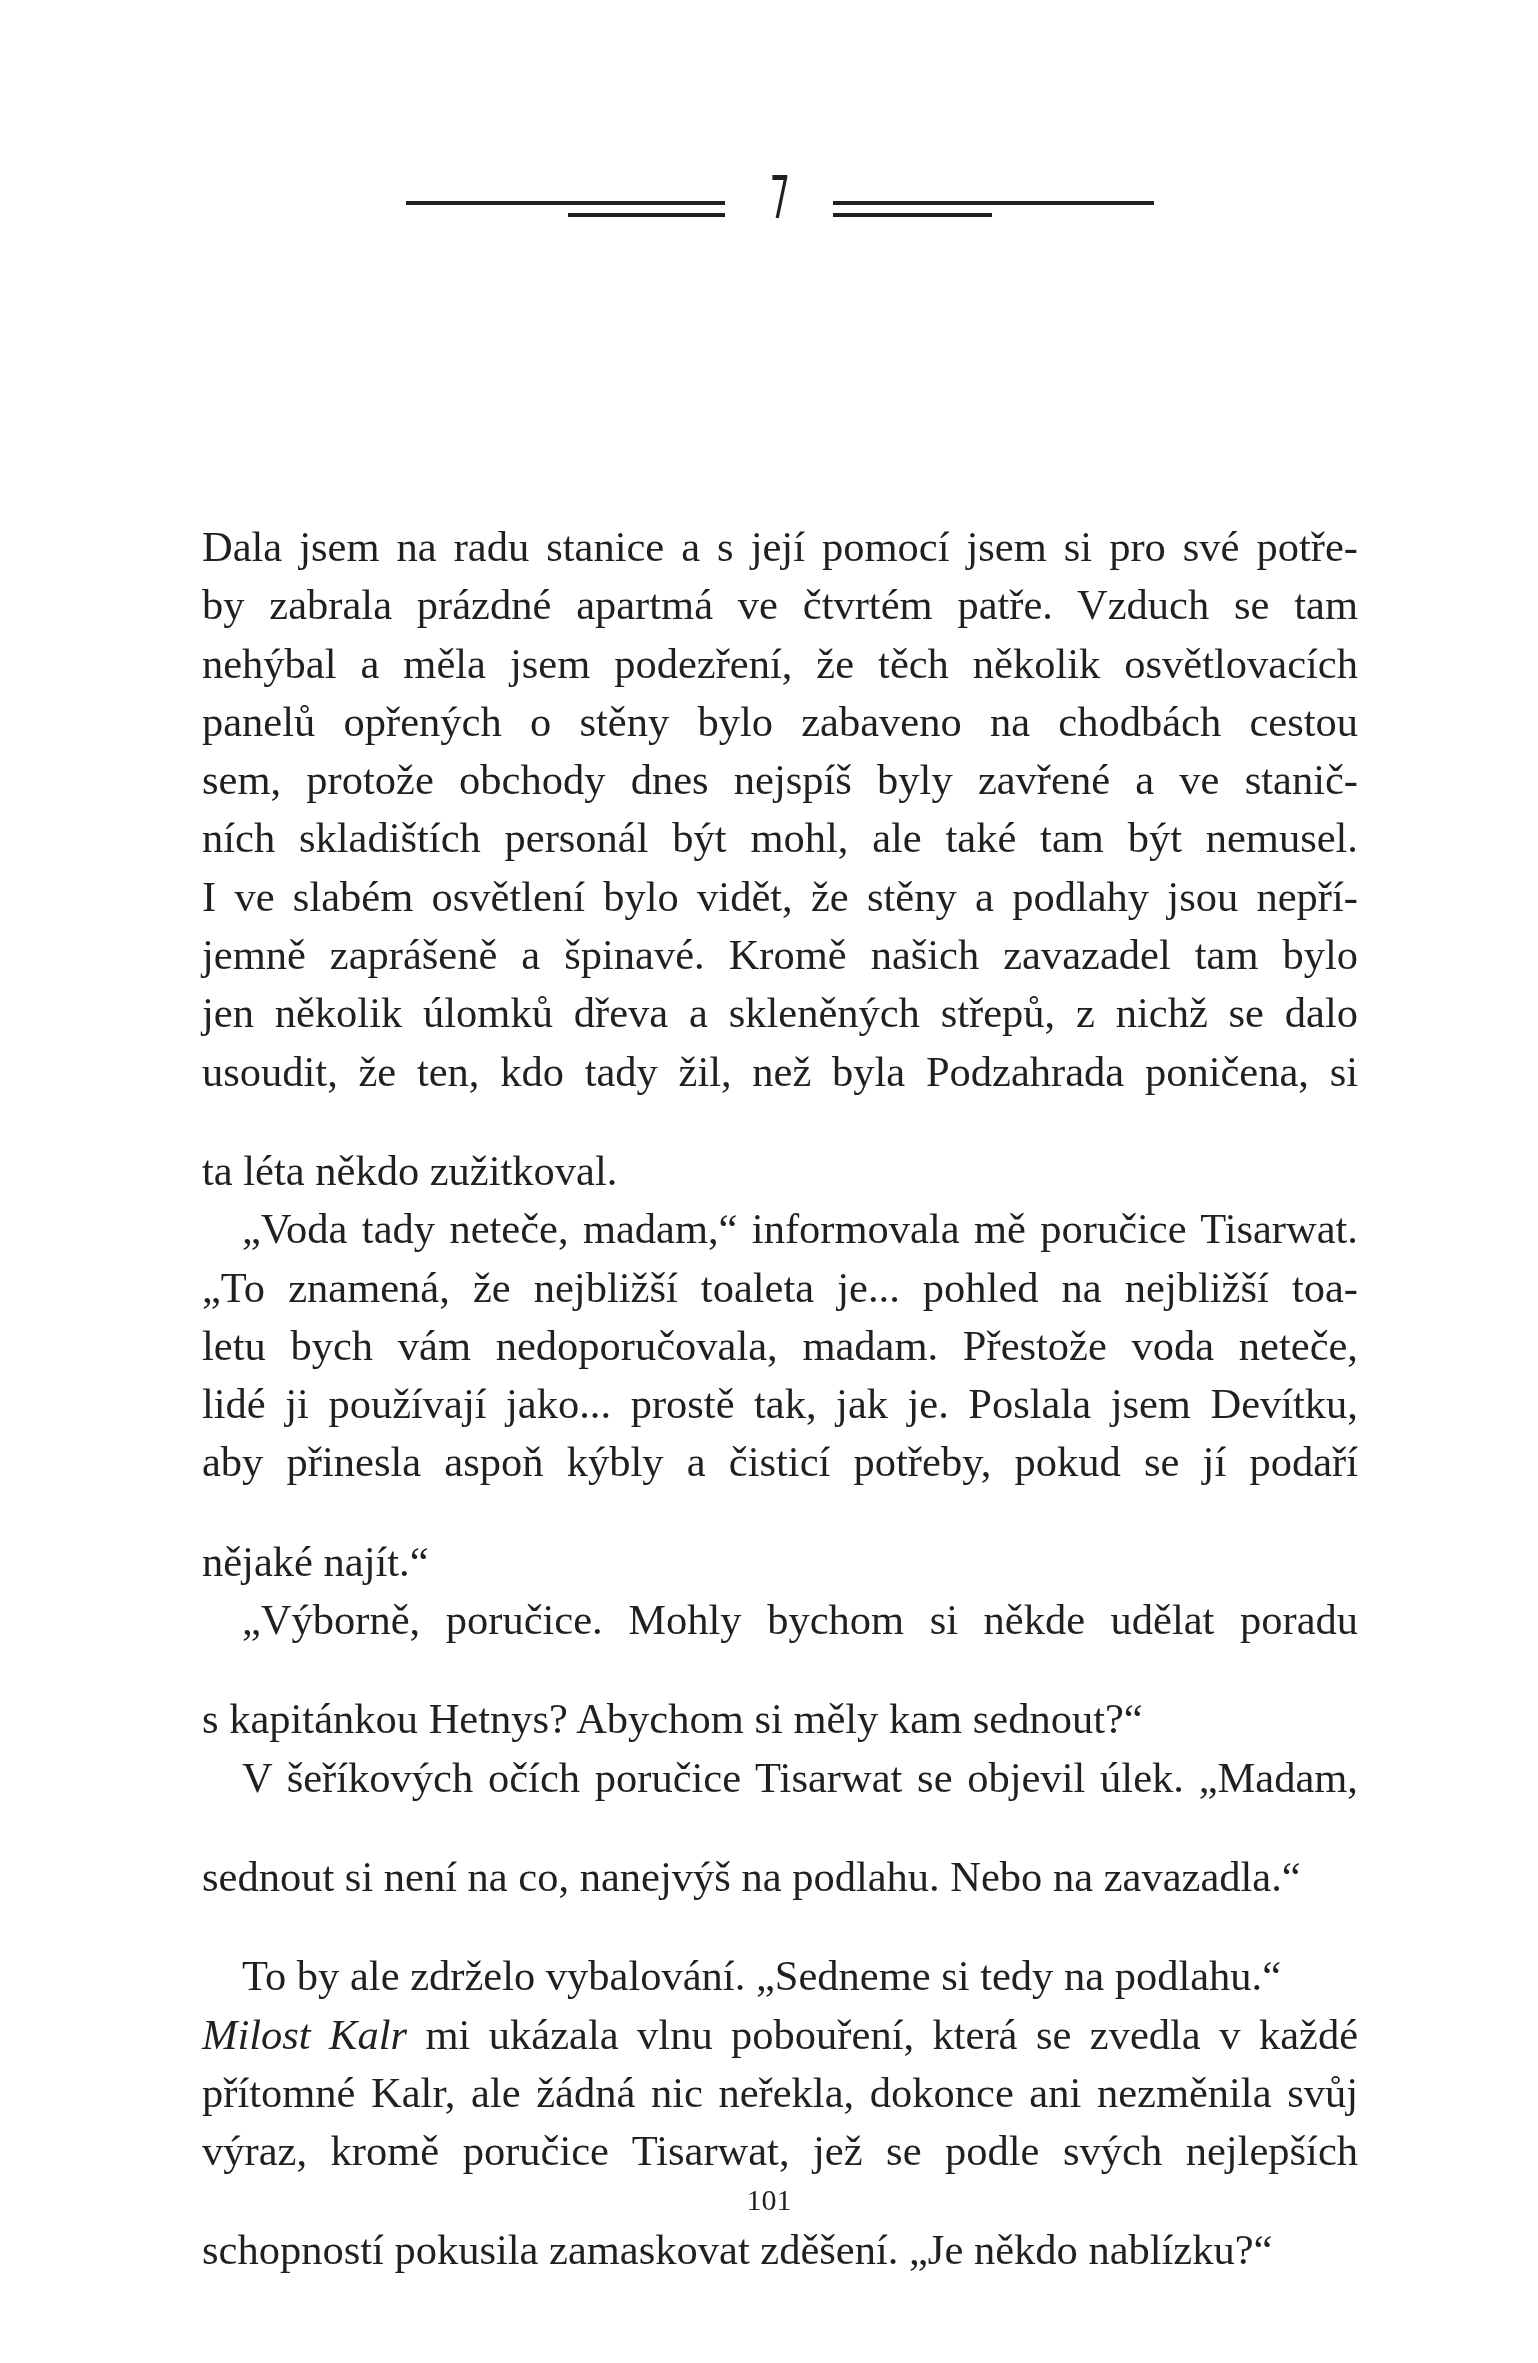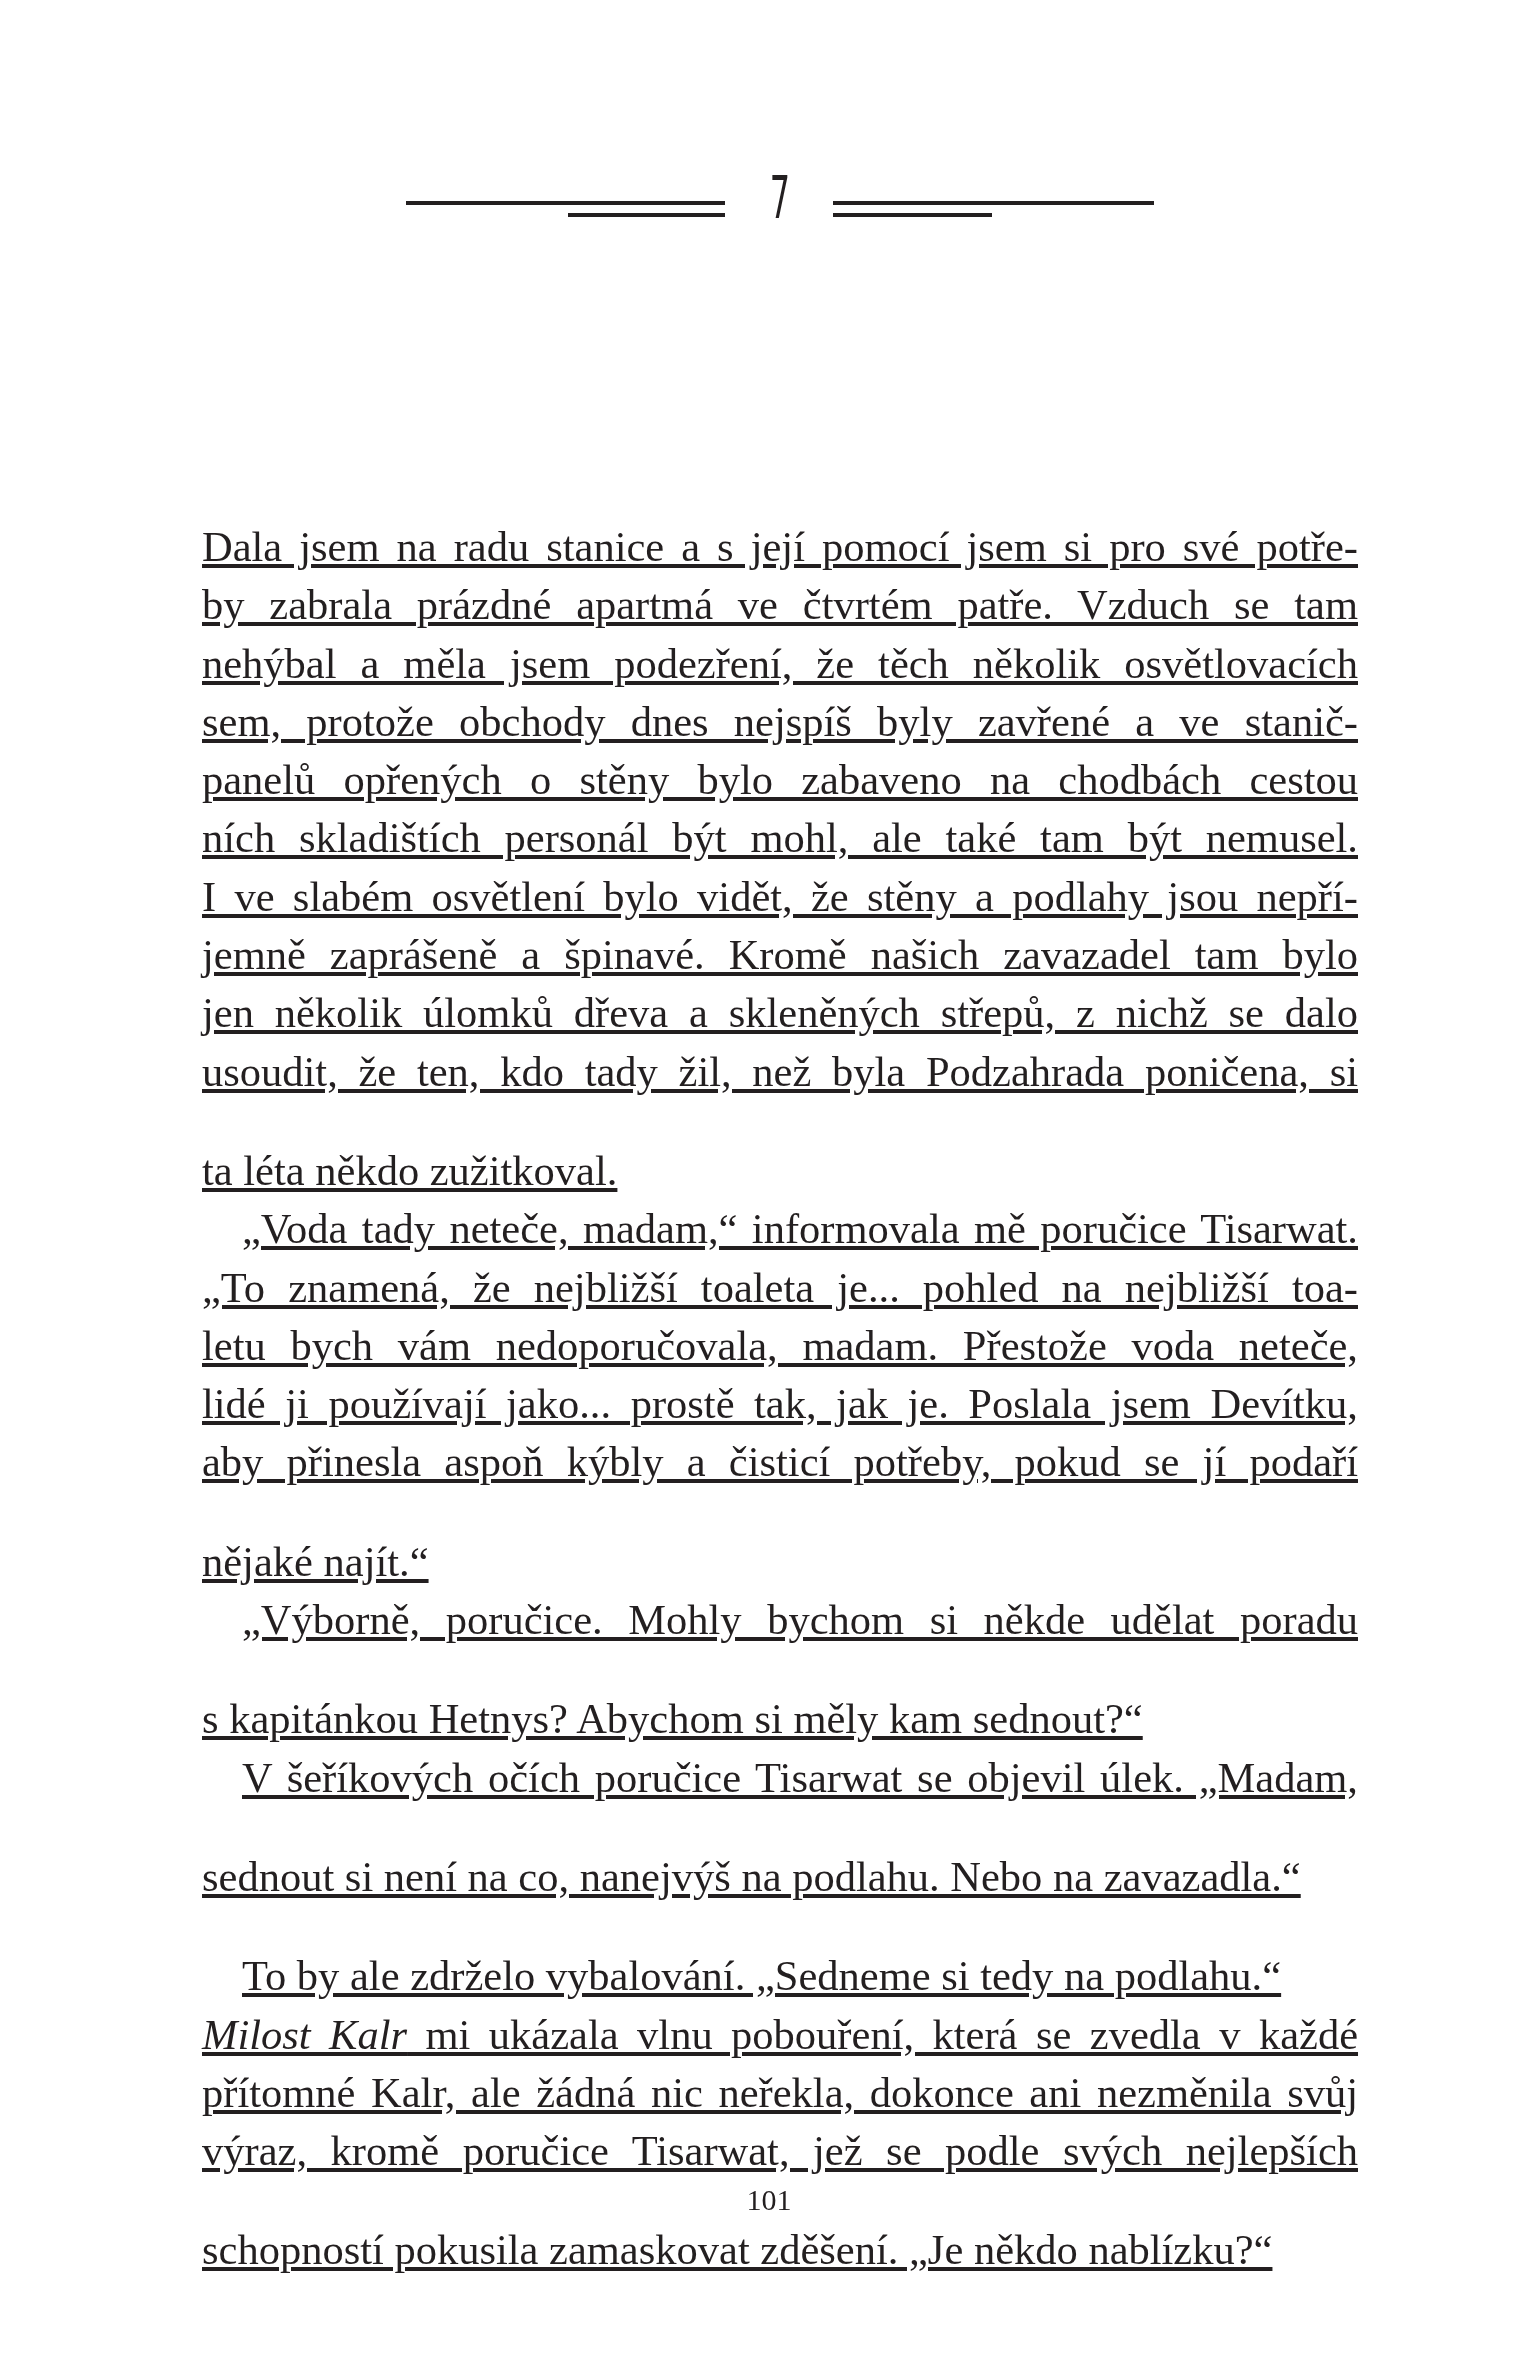--- a/index.html
+++ b/index.html
@@ -41,21 +41,20 @@
     font-size: 42.5px;
     line-height: 58.3px;
   }
   .line {
     display: block;
     white-space: nowrap;
     text-align: justify;
     text-align-last: justify;
     height: 58.3px;
     overflow: visible;
-    text-decoration: underline;
   }
   .line.last {
     text-align: left;
     text-align-last: left;
     margin-top: 41px;
   }
   .line.indent {
     padding-left: 40px;
   }
   .line .wrap {
@@ -90,24 +89,24 @@
     <div class="line">
       <span class="wrap">Dala jsem na radu stanice a s její pomocí jsem si pro své potře-</span>
     </div>
     <div class="line">
       <span class="wrap">by zabrala prázdné apartmá ve čtvrtém patře. Vzduch se tam</span>
     </div>
     <div class="line">
       <span class="wrap">nehýbal a měla jsem podezření, že těch několik osvětlovacích</span>
     </div>
     <div class="line">
-      <span class="wrap">sem, protože obchody dnes nejspíš byly zavřené a ve stanič-</span>
+      <span class="wrap">panelů opřených o stěny bylo zabaveno na chodbách cestou</span>
     </div>
     <div class="line">
-      <span class="wrap">panelů opřených o stěny bylo zabaveno na chodbách cestou</span>
+      <span class="wrap">sem, protože obchody dnes nejspíš byly zavřené a ve stanič-</span>
     </div>
     <div class="line">
       <span class="wrap">ních skladištích personál být mohl, ale také tam být nemusel.</span>
     </div>
     <div class="line">
       <span class="wrap">I ve slabém osvětlení bylo vidět, že stěny a podlahy jsou nepří-</span>
     </div>
     <div class="line">
       <span class="wrap">jemně zaprášeně a špinavé. Kromě našich zavazadel tam bylo</span>
     </div>

